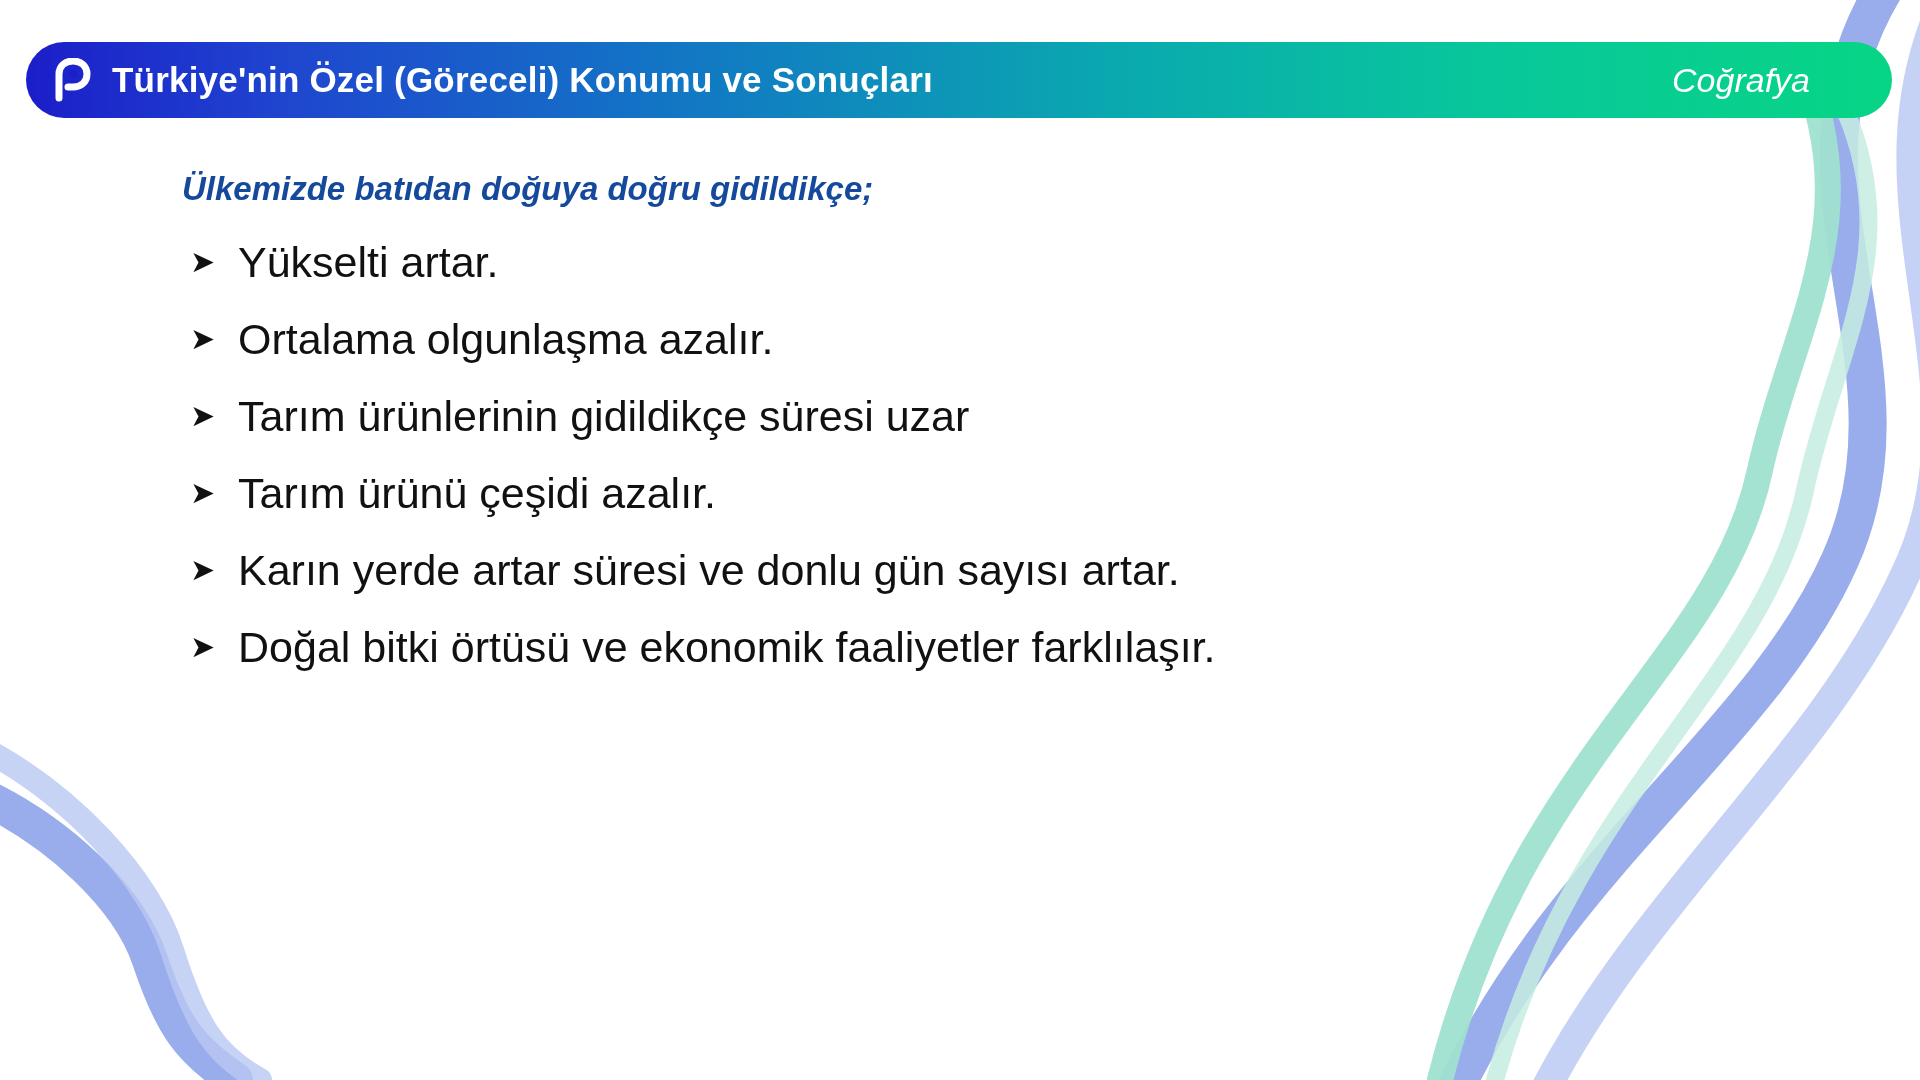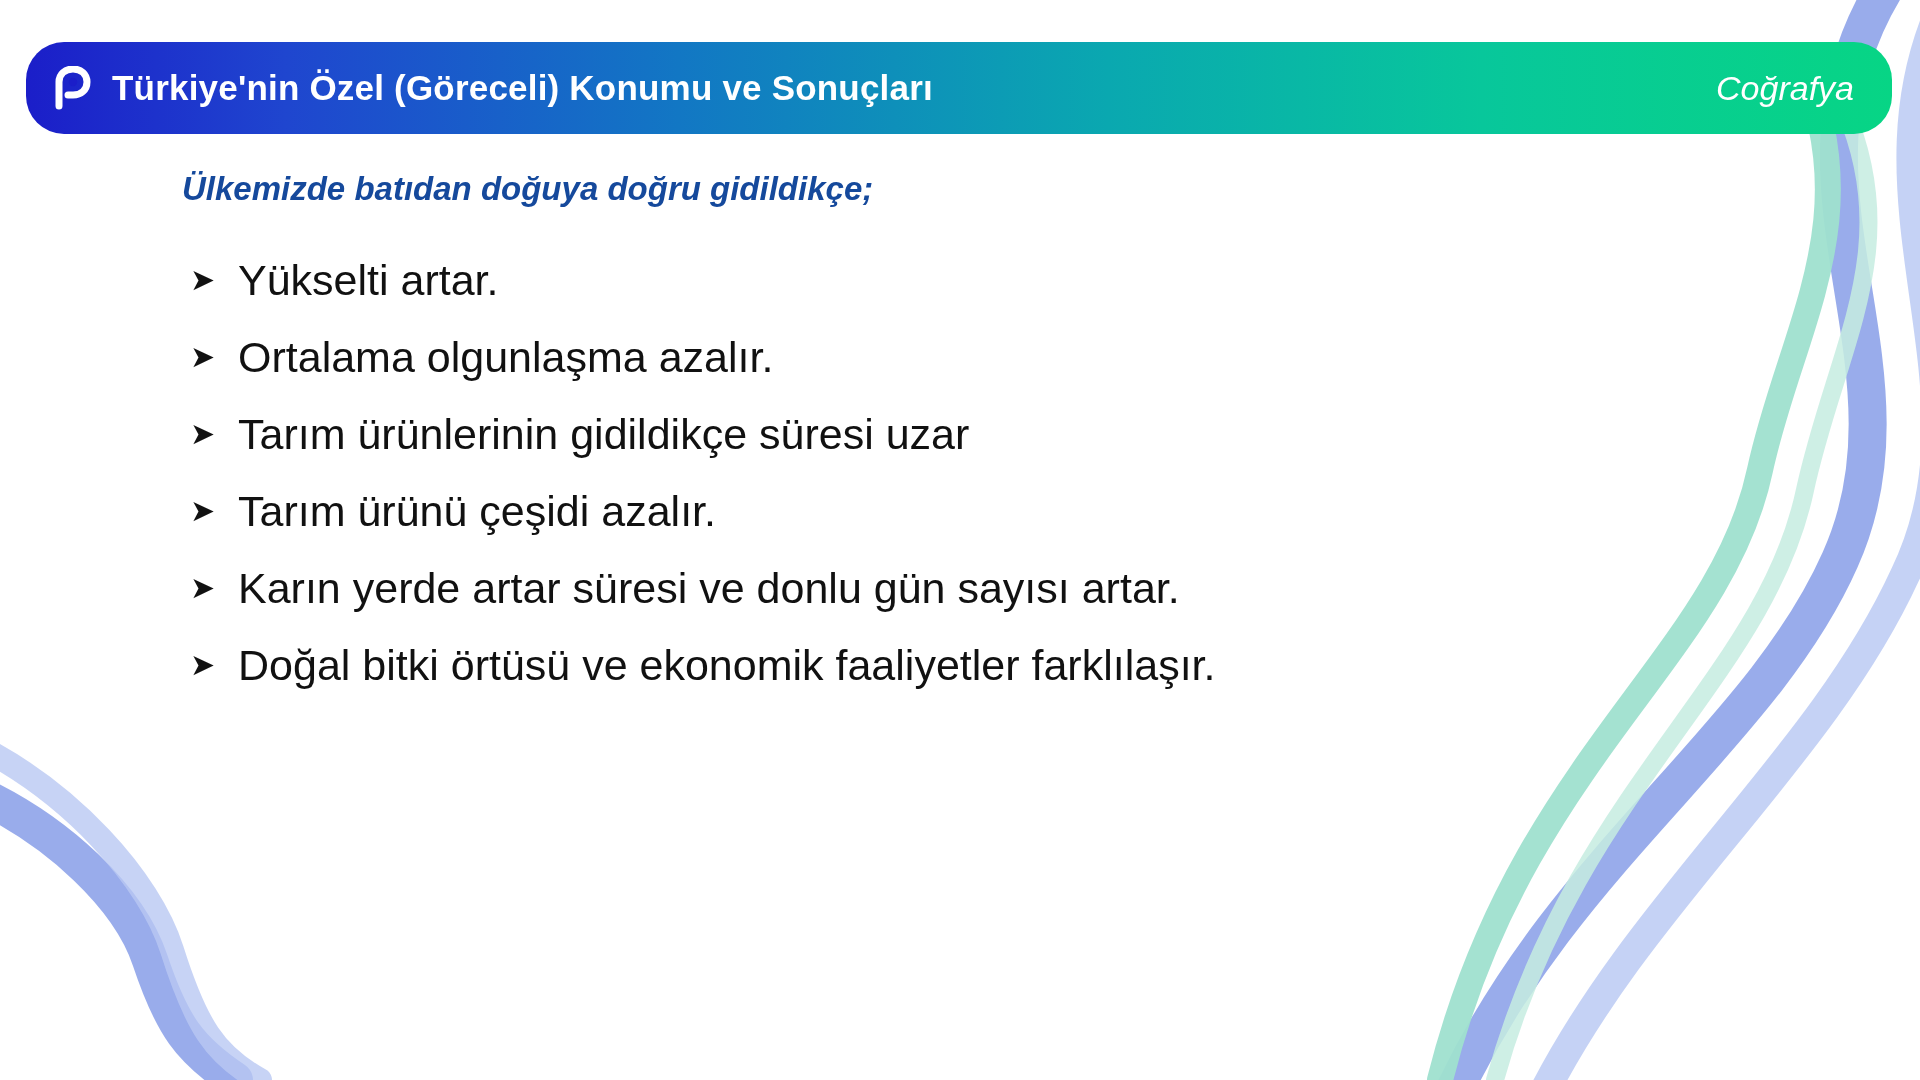--- a/index.html
+++ b/index.html
@@ -29,21 +29,21 @@
     height: 1080px;
     pointer-events: none;
   }
 
   
   .header-bar {
     position: absolute;
     left: 26px;
     top: 42px;
     width: 1866px;
-    height: 92px;
+    height: 76px;
     border-radius: 38px;
     background: linear-gradient(90deg, #1b1ec9 0%, #1f46cf 14%, #1277c4 35%, #0aa8b0 58%, #08c79b 78%, #07d585 100%);
     display: flex;
     align-items: center;
   }
 
   .logo-wrap {
     width: 86px;
     display: flex;
     align-items: center;
@@ -67,38 +67,38 @@
   }
 
   .header-spacer { flex: 1 1 auto; }
 
   .header-subject {
     flex: 0 0 auto;
     color: #ffffff;
     font-size: 34px;
     font-style: italic;
     font-weight: normal;
-    padding-right: 38px;
+    padding-right: 82px;
     white-space: nowrap;
   }
 
   
   .content {
     position: absolute;
     left: 180px;
     top: 170px;
     width: 1500px;
   }
 
   .lead {
     color: #15499c;
     font-size: 33px;
     font-weight: bold;
     font-style: italic;
-    margin: 0 0 52px 2px;
+    margin: 0 0 34px 2px;
   }
 
   .bullets {
     list-style: none;
     margin: 0;
     padding: 0;
   }
 
   .bullet {
     display: flex;

